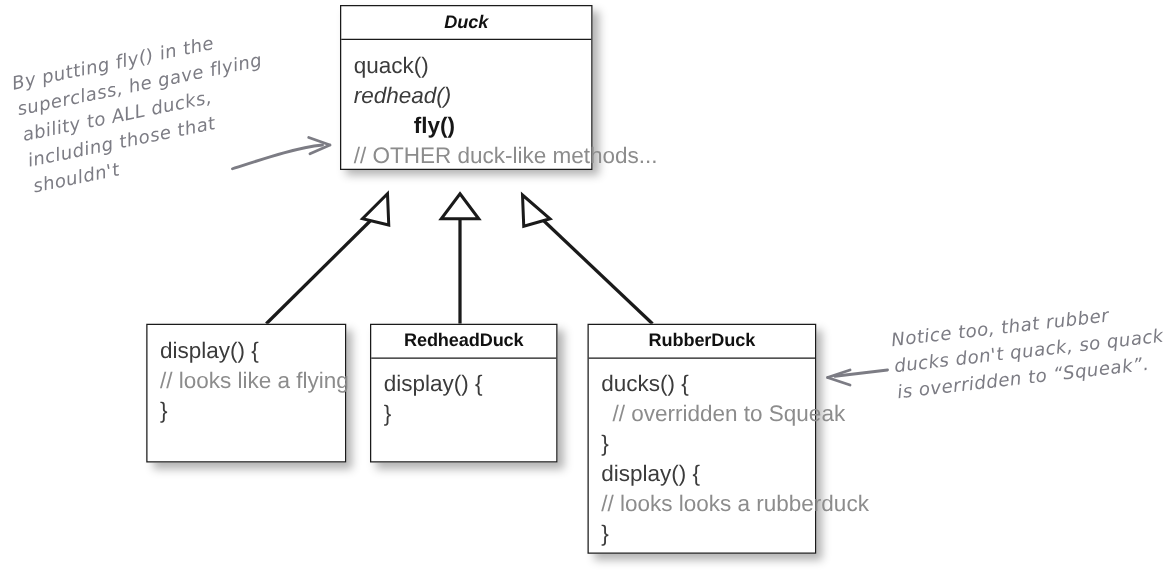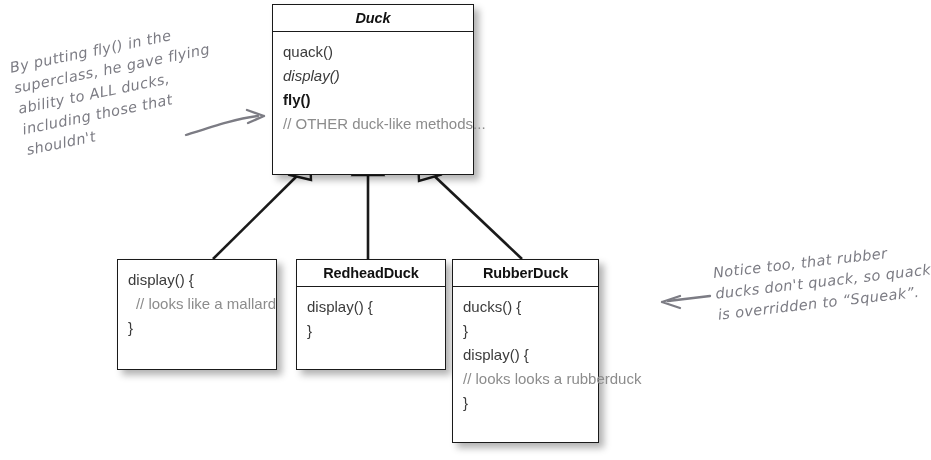--- a/index.html
+++ b/index.html
@@ -35,27 +35,27 @@
     align-items: center;
     justify-content: center;
     letter-spacing: -0.1px;
   }
   .uml-header.italic { font-style: italic; }
   .uml-body {
     padding: 8px 0 6px 10px;
     box-sizing: border-box;
   }
   .uml-method {
-    font-size: 15px;
+    font-size: 18px;
     color: #3b3b3b;
     line-height: 24px;
     white-space: nowrap;
   }
   .uml-method.italic { font-style: italic; }
-  .uml-method.bold   { font-weight: bold; color: #161616; }
+  .uml-method.bold   { font-weight: bold; color: #161616; margin-left: 48px; }
   .uml-method.comment{ color: #8c8c8c; text-align: right; }
   .uml-method.indent { padding-left: 9px; }
 
   
   .geometry {
     position: absolute;
     left: 0; top: 0;
     width: 931px; height: 460px;
     z-index: 2;
     pointer-events: none;
@@ -113,50 +113,51 @@
     <path d="M 186 135 C 214 126 238 118 258 116" fill="none" stroke="#7c7c84" stroke-width="2.3" stroke-linecap="round"></path>
     <path d="M 264 116 L 247 110 M 264 116 L 248 123" fill="none" stroke="#7c7c84" stroke-width="2.3" stroke-linecap="round"></path>
   </g>
 
   <g>
     <path d="M 710 296 L 668 301" fill="none" stroke="#7c7c84" stroke-width="2.3" stroke-linecap="round"></path>
     <path d="M 662 302 L 680 296 M 662 302 L 680 308" fill="none" stroke="#7c7c84" stroke-width="2.3" stroke-linecap="round"></path>
   </g>
 </svg>
 
-<div class="uml-box" style="left:272px; top:4px; width:202px; height:171px;">
+<div class="uml-box" style="left:272px; top:4px; width:202px; height:132px;">
   <div class="uml-header italic" style="height:27px;">Duck</div>
   <div class="uml-body">
     <div class="uml-method">quack()</div>
-    <div class="uml-method italic">display()</div>
+    <div class="uml-method italic">redhead()</div>
     <div class="uml-method bold">fly()</div>
     <div class="uml-method comment">// OTHER duck-like methods...</div>
   </div>
 </div>
 
 <div class="uml-box" style="left:117px; top:259px; width:160px; height:111px;">
   <div class="uml-body">
     <div class="uml-method">display() {</div>
-    <div class="uml-method comment">// looks like a mallard</div>
+    <div class="uml-method comment">// looks like a flying</div>
     <div class="uml-method">}</div>
   </div>
 </div>
 
 <div class="uml-box" style="left:296px; top:259px; width:150px; height:111px;">
   <div class="uml-header" style="height:27px;">RedheadDuck</div>
   <div class="uml-body">
     <div class="uml-method">display() {</div>
     <div class="uml-method">}</div>
   </div>
 </div>
 
-<div class="uml-box" style="left:452px; top:259px; width:147px; height:184px;">
+<div class="uml-box" style="left:470px; top:259px; width:183px; height:184px;">
   <div class="uml-header" style="height:27px;">RubberDuck</div>
   <div class="uml-body">
     <div class="uml-method">ducks() {</div>
+    <div class="uml-method comment indent">// overridden to Squeak</div>
     <div class="uml-method">}</div>
     <div class="uml-method">display() {</div>
     <div class="uml-method comment">// looks looks a rubberduck</div>
     <div class="uml-method">}</div>
   </div>
 </div>
 
 <div class="handnote" id="note-left">
   <span class="ln">By putting fly() in the</span>
   <span class="ln">superclass, he gave flying</span>

